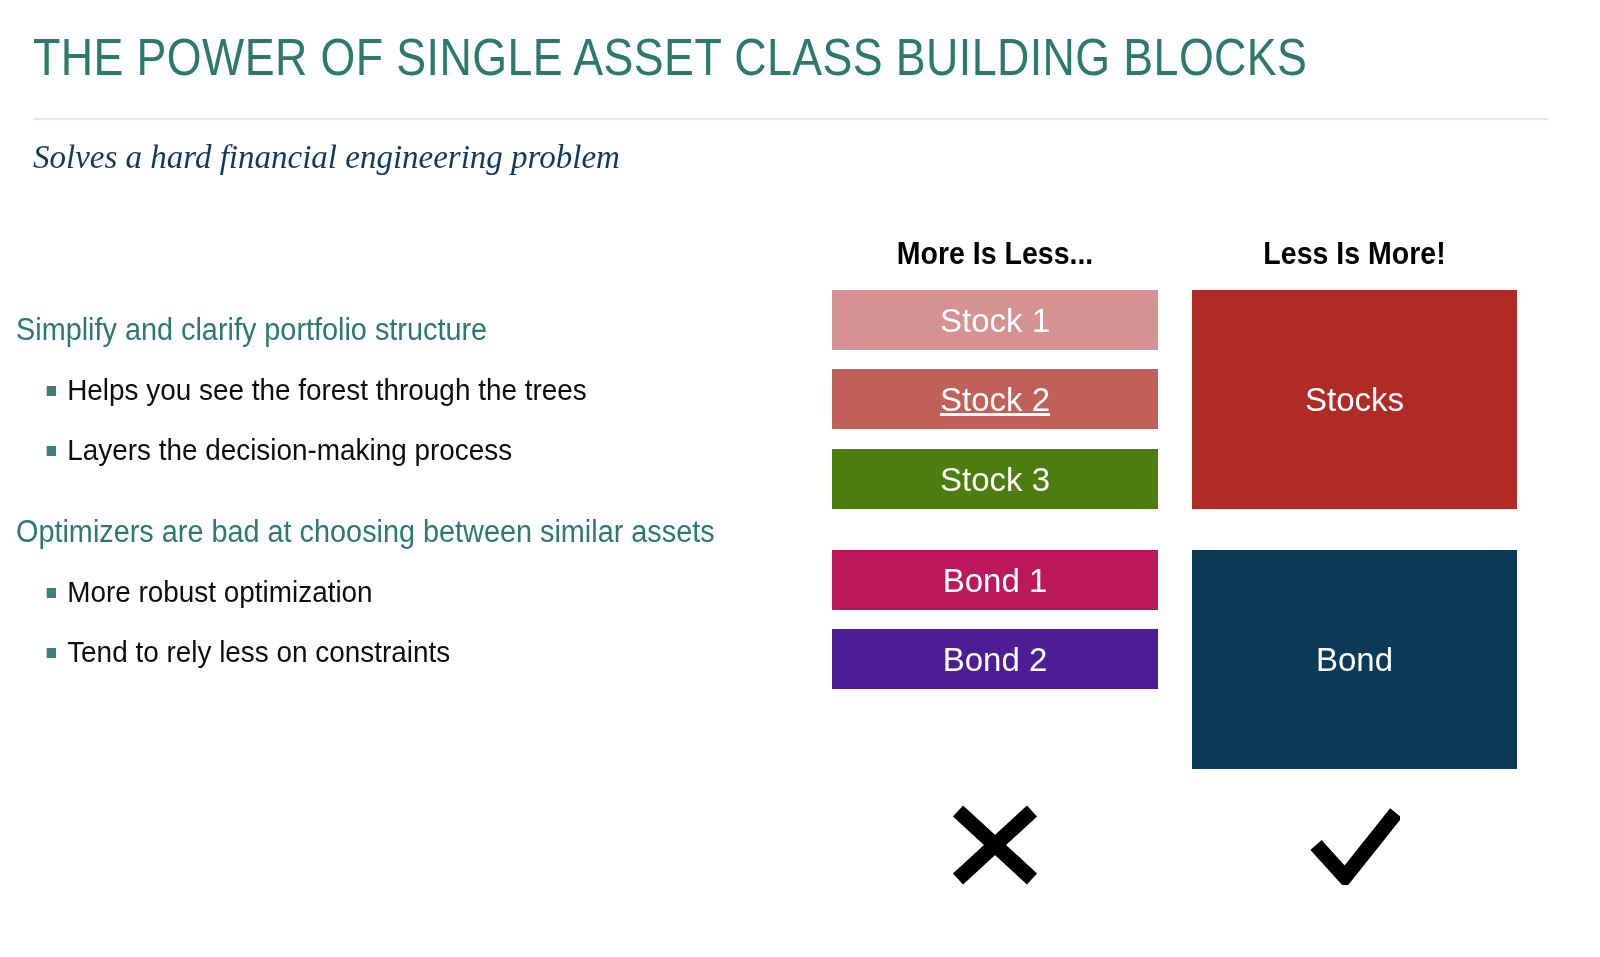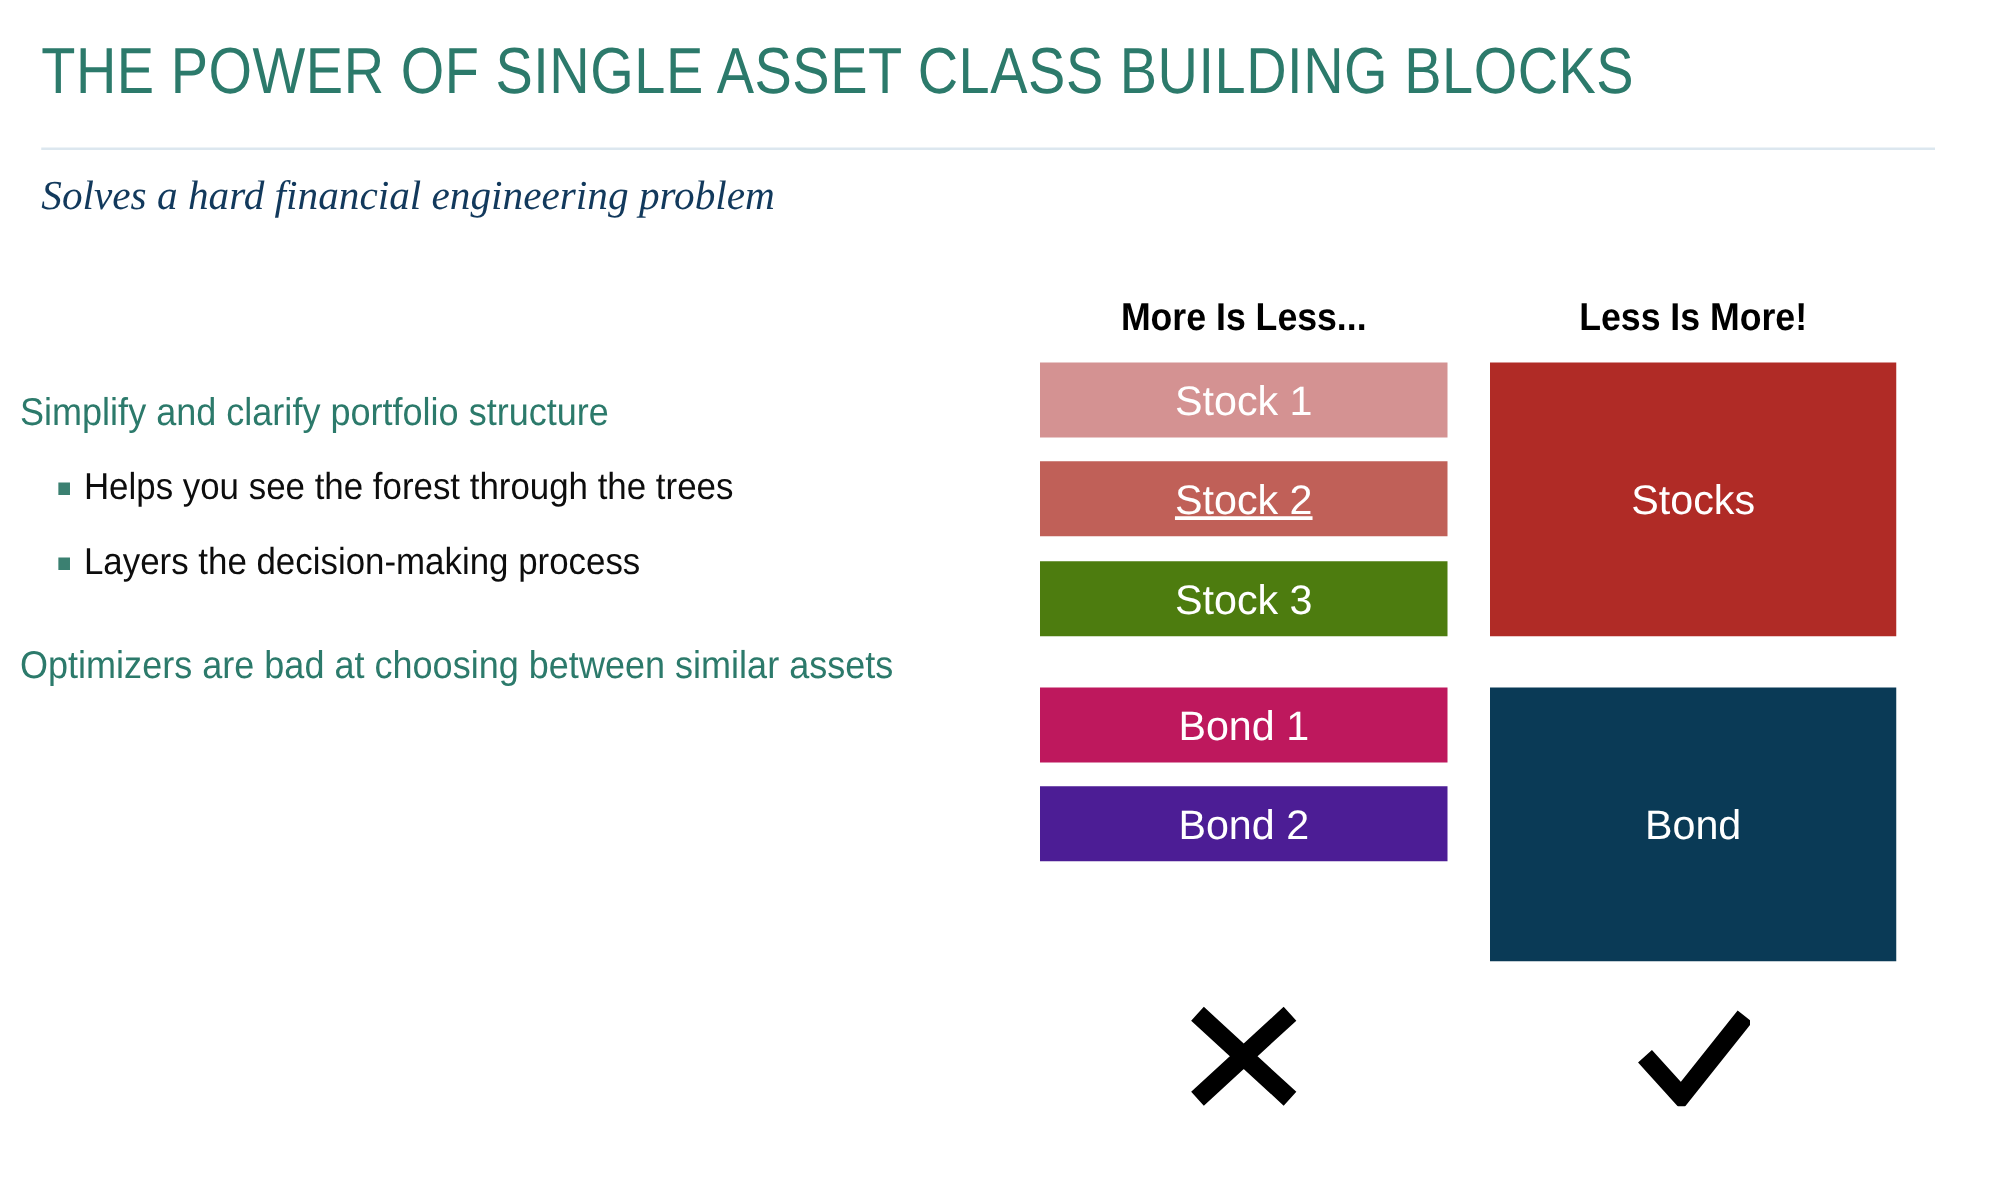--- a/index.html
+++ b/index.html
@@ -172,20 +172,30 @@
       <span>Helps you see the forest through the trees</span>
     </li>
     <li class="bullet-item">
       <span class="bullet-marker"></span>
       <span>Layers the decision-making process</span>
     </li>
   </ul>
 
   <div class="lead second">Optimizers are bad at choosing between similar assets</div>
 
+  <ul class="bullet-list">
+    <li class="bullet-item">
+      <span class="bullet-marker"></span>
+      <span>More robust optimization</span>
+    </li>
+    <li class="bullet-item">
+      <span class="bullet-marker"></span>
+      <span>Tend to rely less on constraints</span>
+    </li>
+  </ul>
 
 </div>
 
 <div id="diagram">
 
   <div class="col-header" id="header-more">More Is Less...</div>
 
   <div class="col-header" id="header-less">Less Is More!</div>
 
   <div class="block small" id="block-stock-1">Stock 1</div>

